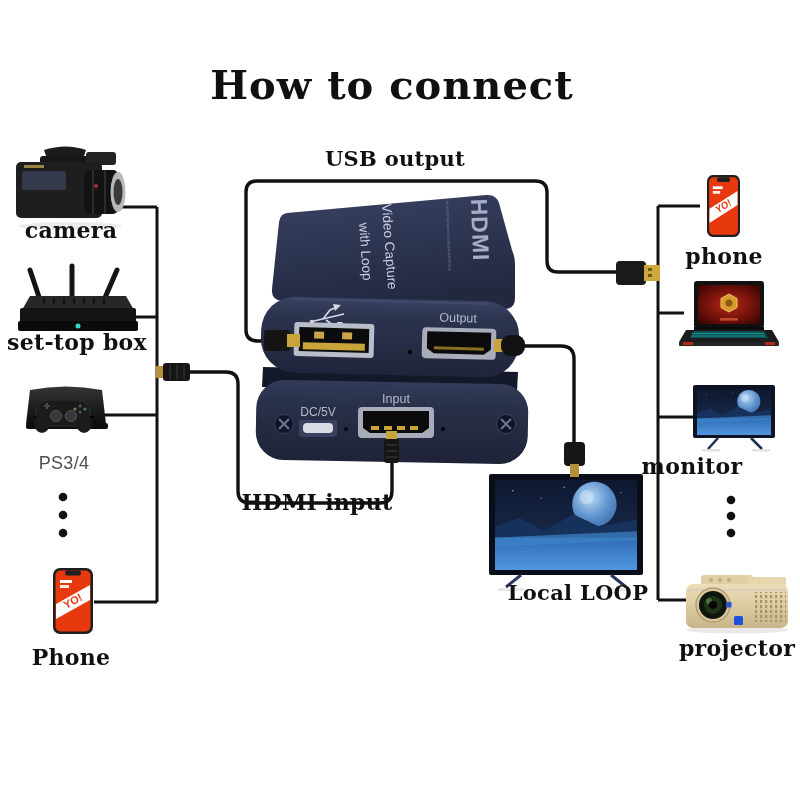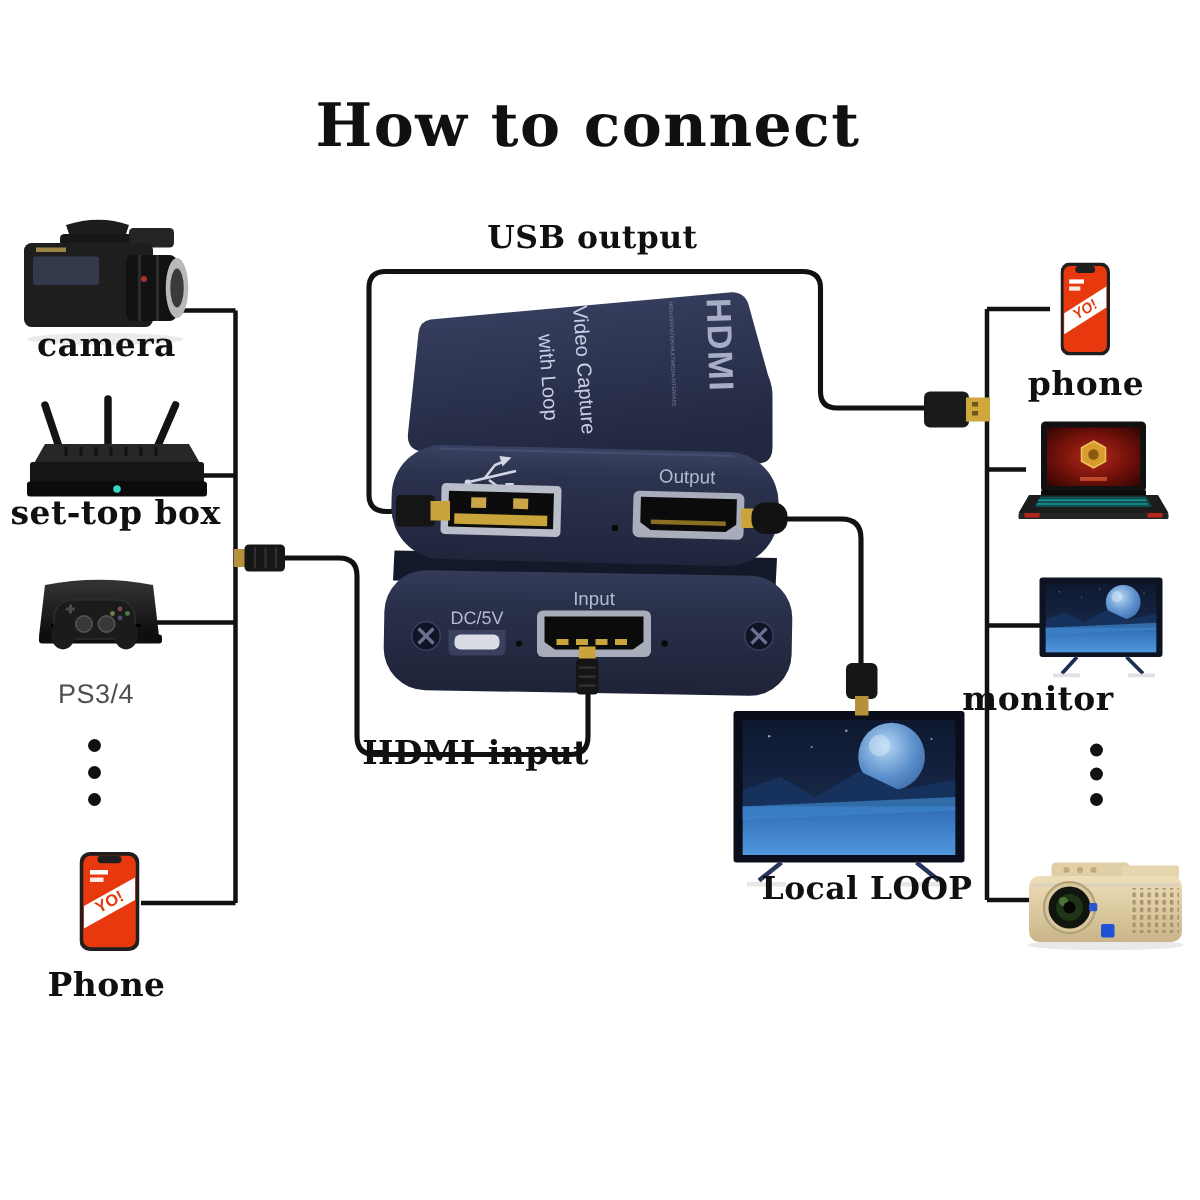--- a/index.html
+++ b/index.html
@@ -304,15 +304,16 @@
 </svg>
 
   <div class="lbl title" style="left:392px;top:84px;">How to connect</div>
   <div class="lbl cap-sm" style="left:395px;top:158px;text-align:right;">USB output</div>
   <div class="lbl cap" style="left:71px;top:230px;">camera</div>
   <div class="lbl cap" style="left:77px;top:342px;">set-top box</div>
   <div class="lbl ps" style="left:64px;top:463px;">PS3/4</div>
   <div class="lbl cap" style="left:71px;top:657px;">Phone</div>
   <div class="lbl cap" style="left:724px;top:256px;">phone</div>
   <div class="lbl cap" style="left:692px;top:466px;">monitor</div>
+  <div class="lbl cap" style="left:737px;top:648px;">projector</div>
   <div class="lbl cap" style="left:317px;top:502px;">HDMI input</div>
   <div class="lbl cap-sm" style="left:561px;top:592px;margin-left:17px;">Local LOOP</div>
 </div>
 
 </body></html>

